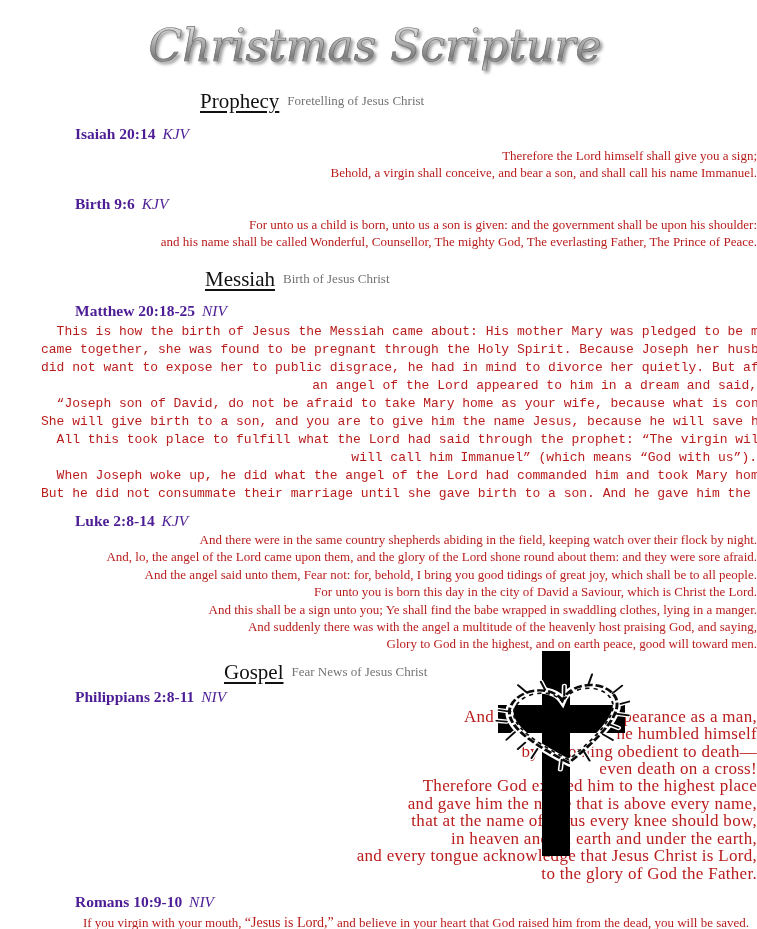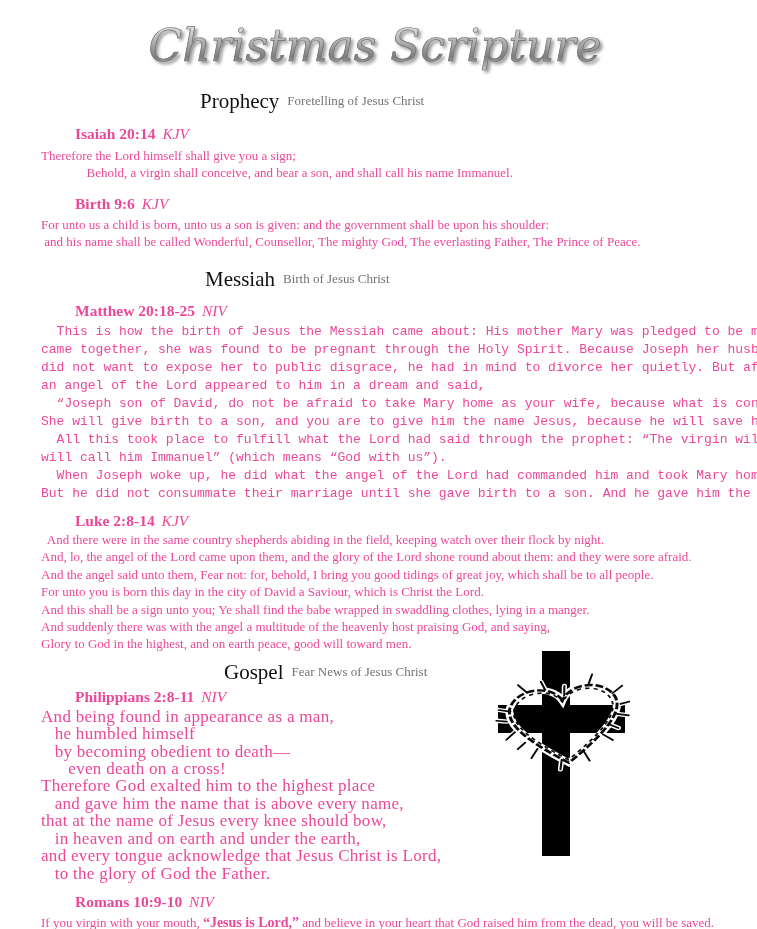--- a/index.html
+++ b/index.html
@@ -3,41 +3,41 @@
 <meta charset="utf-8">
 <style>
   html,body{margin:0;padding:0;}
   body{
     width:757px;height:929px;overflow:hidden;position:relative;
     background:#ffffff;color:#1c1c1c;
     font-family:"Liberation Serif", serif;
   }
   .title-art{display:block;margin:4px 0 0 0;}
   .sec-h{font-size:21px;line-height:25px;color:#111;}
-  .sec-word{text-underline-offset:3px;margin-top:39px;}
+  .sec-word{text-decoration:underline;text-underline-offset:3px;margin-top:39px;}
   .sec-sub{font-size:13px;margin-left:8px;position:relative;top:-3px;color:#737373;}
-  .vh{font-size:15.5px;font-weight:bold;line-height:19px;margin-left:75px;color:#ec4899;}
+  .vh{font-size:15.5px;font-weight:bold;line-height:19px;margin-left:75px;color:#4c1d95;}
   .ver{font-style:italic;font-weight:normal;margin-left:3px;}
-  .lines{margin-left:41px;white-space:pre;font-size:13px;color:#ec4899;}
+  .lines{margin-left:41px;white-space:pre;font-size:13px;color:#b91c1c;text-align:right;}
   #sec-prophecy{margin:7px 0 0 200px;}
   #h-is1{margin-top:8px;}
   #t-is1{margin-top:5px;line-height:16.5px;}
   #h-is2{margin-top:13px;}
   #t-is2{margin-top:4px;line-height:16.5px;}
   #sec-nativity{margin:17px 0 0 205px;}
   #h-mt{margin-top:7px;}
   #t-mt{margin-top:3px;line-height:18px;font-family:Liberation Mono, monospace;}
   #h-lk{margin-top:8px;}
   #t-lk{margin-top:1px;line-height:17.4px;}
   #sec-gospel{margin:7px 0 0 224px;}
   #h-ph{margin-top:0;}
   #t-ph{margin-top:2px;line-height:17.4px;font-size:17px;letter-spacing:0.3px;}
   #h-ro{margin-top:10px;}
   #t-ro{margin-top:3px;line-height:18.5px;white-space:pre-wrap;margin-right:8px;}
-  #t-ro .emph{font-weight:bold;font-size:14px;}
+  #t-ro .emph{font-weight:normal;font-size:14px;}
   .cross-wrap{position:absolute;left:490px;top:648px;width:140px;height:212px;}
 </style>
 </head>
 <body>
 
 <svg class="title-art" width="757" height="78">
   <defs>
     <linearGradient id="tg" x1="0" y1="0" x2="0" y2="1">
       <stop offset="0" stop-color="#f2f2f2"></stop>
       <stop offset="0.4" stop-color="#b5b5b5"></stop>

